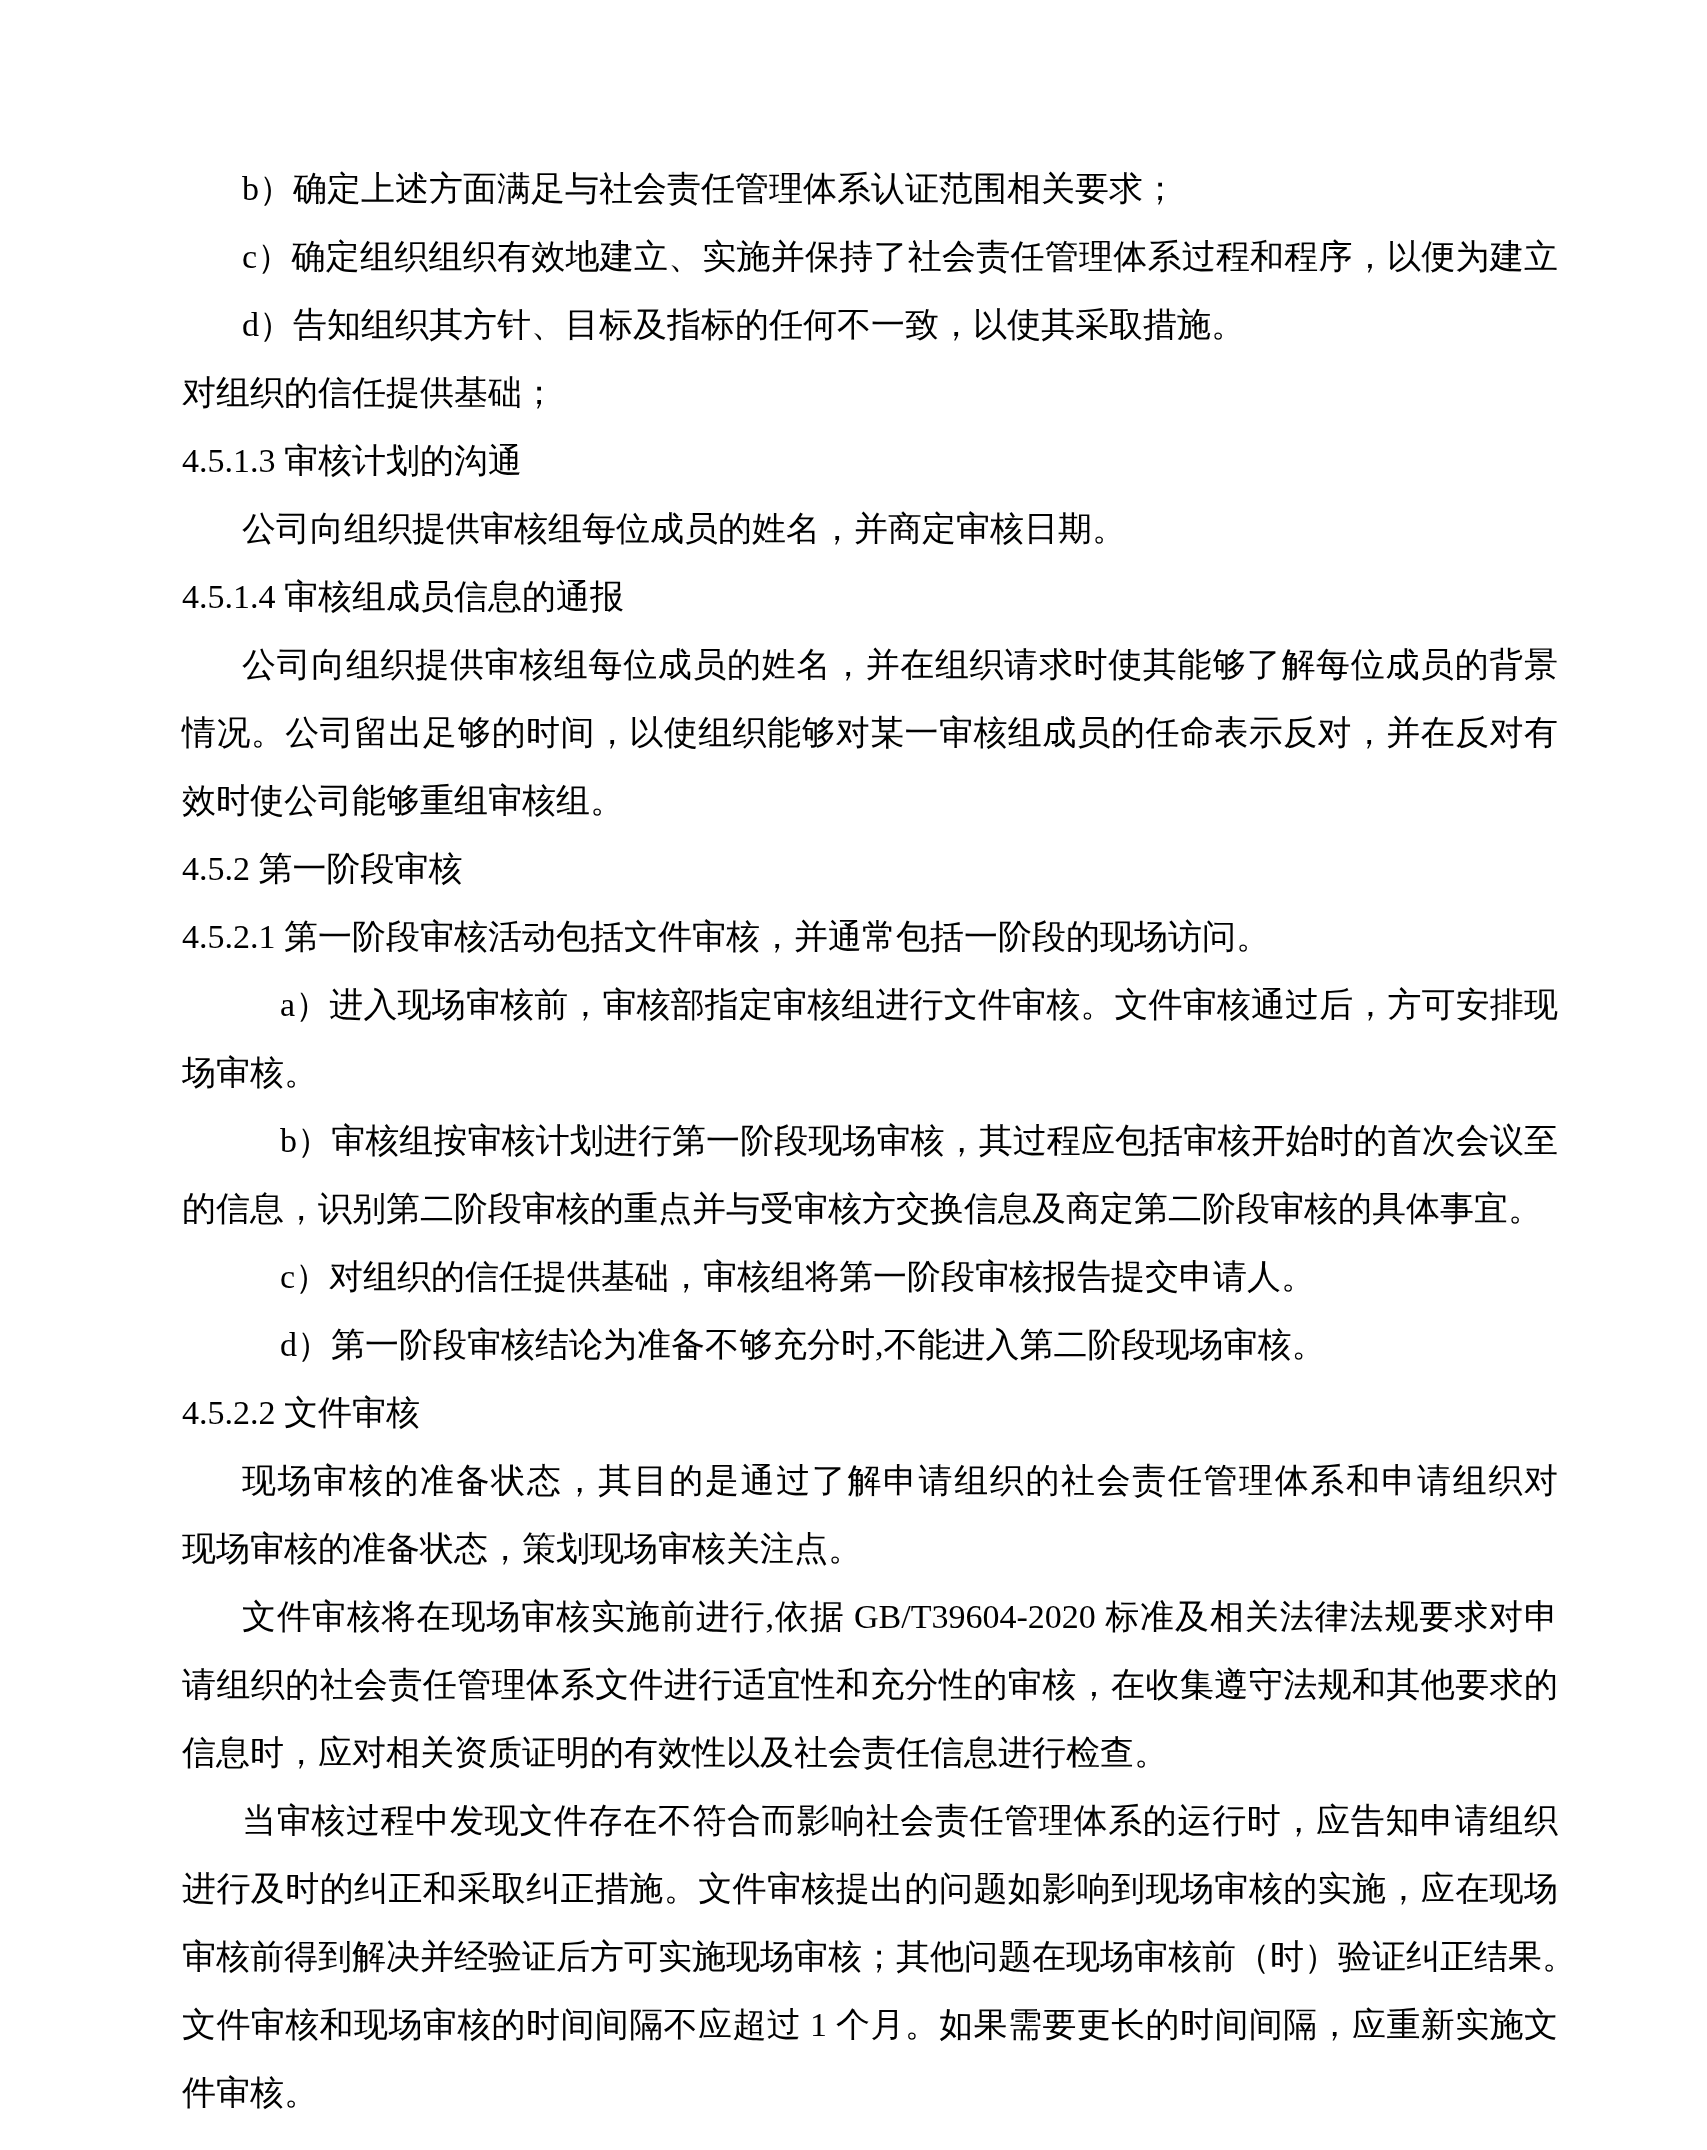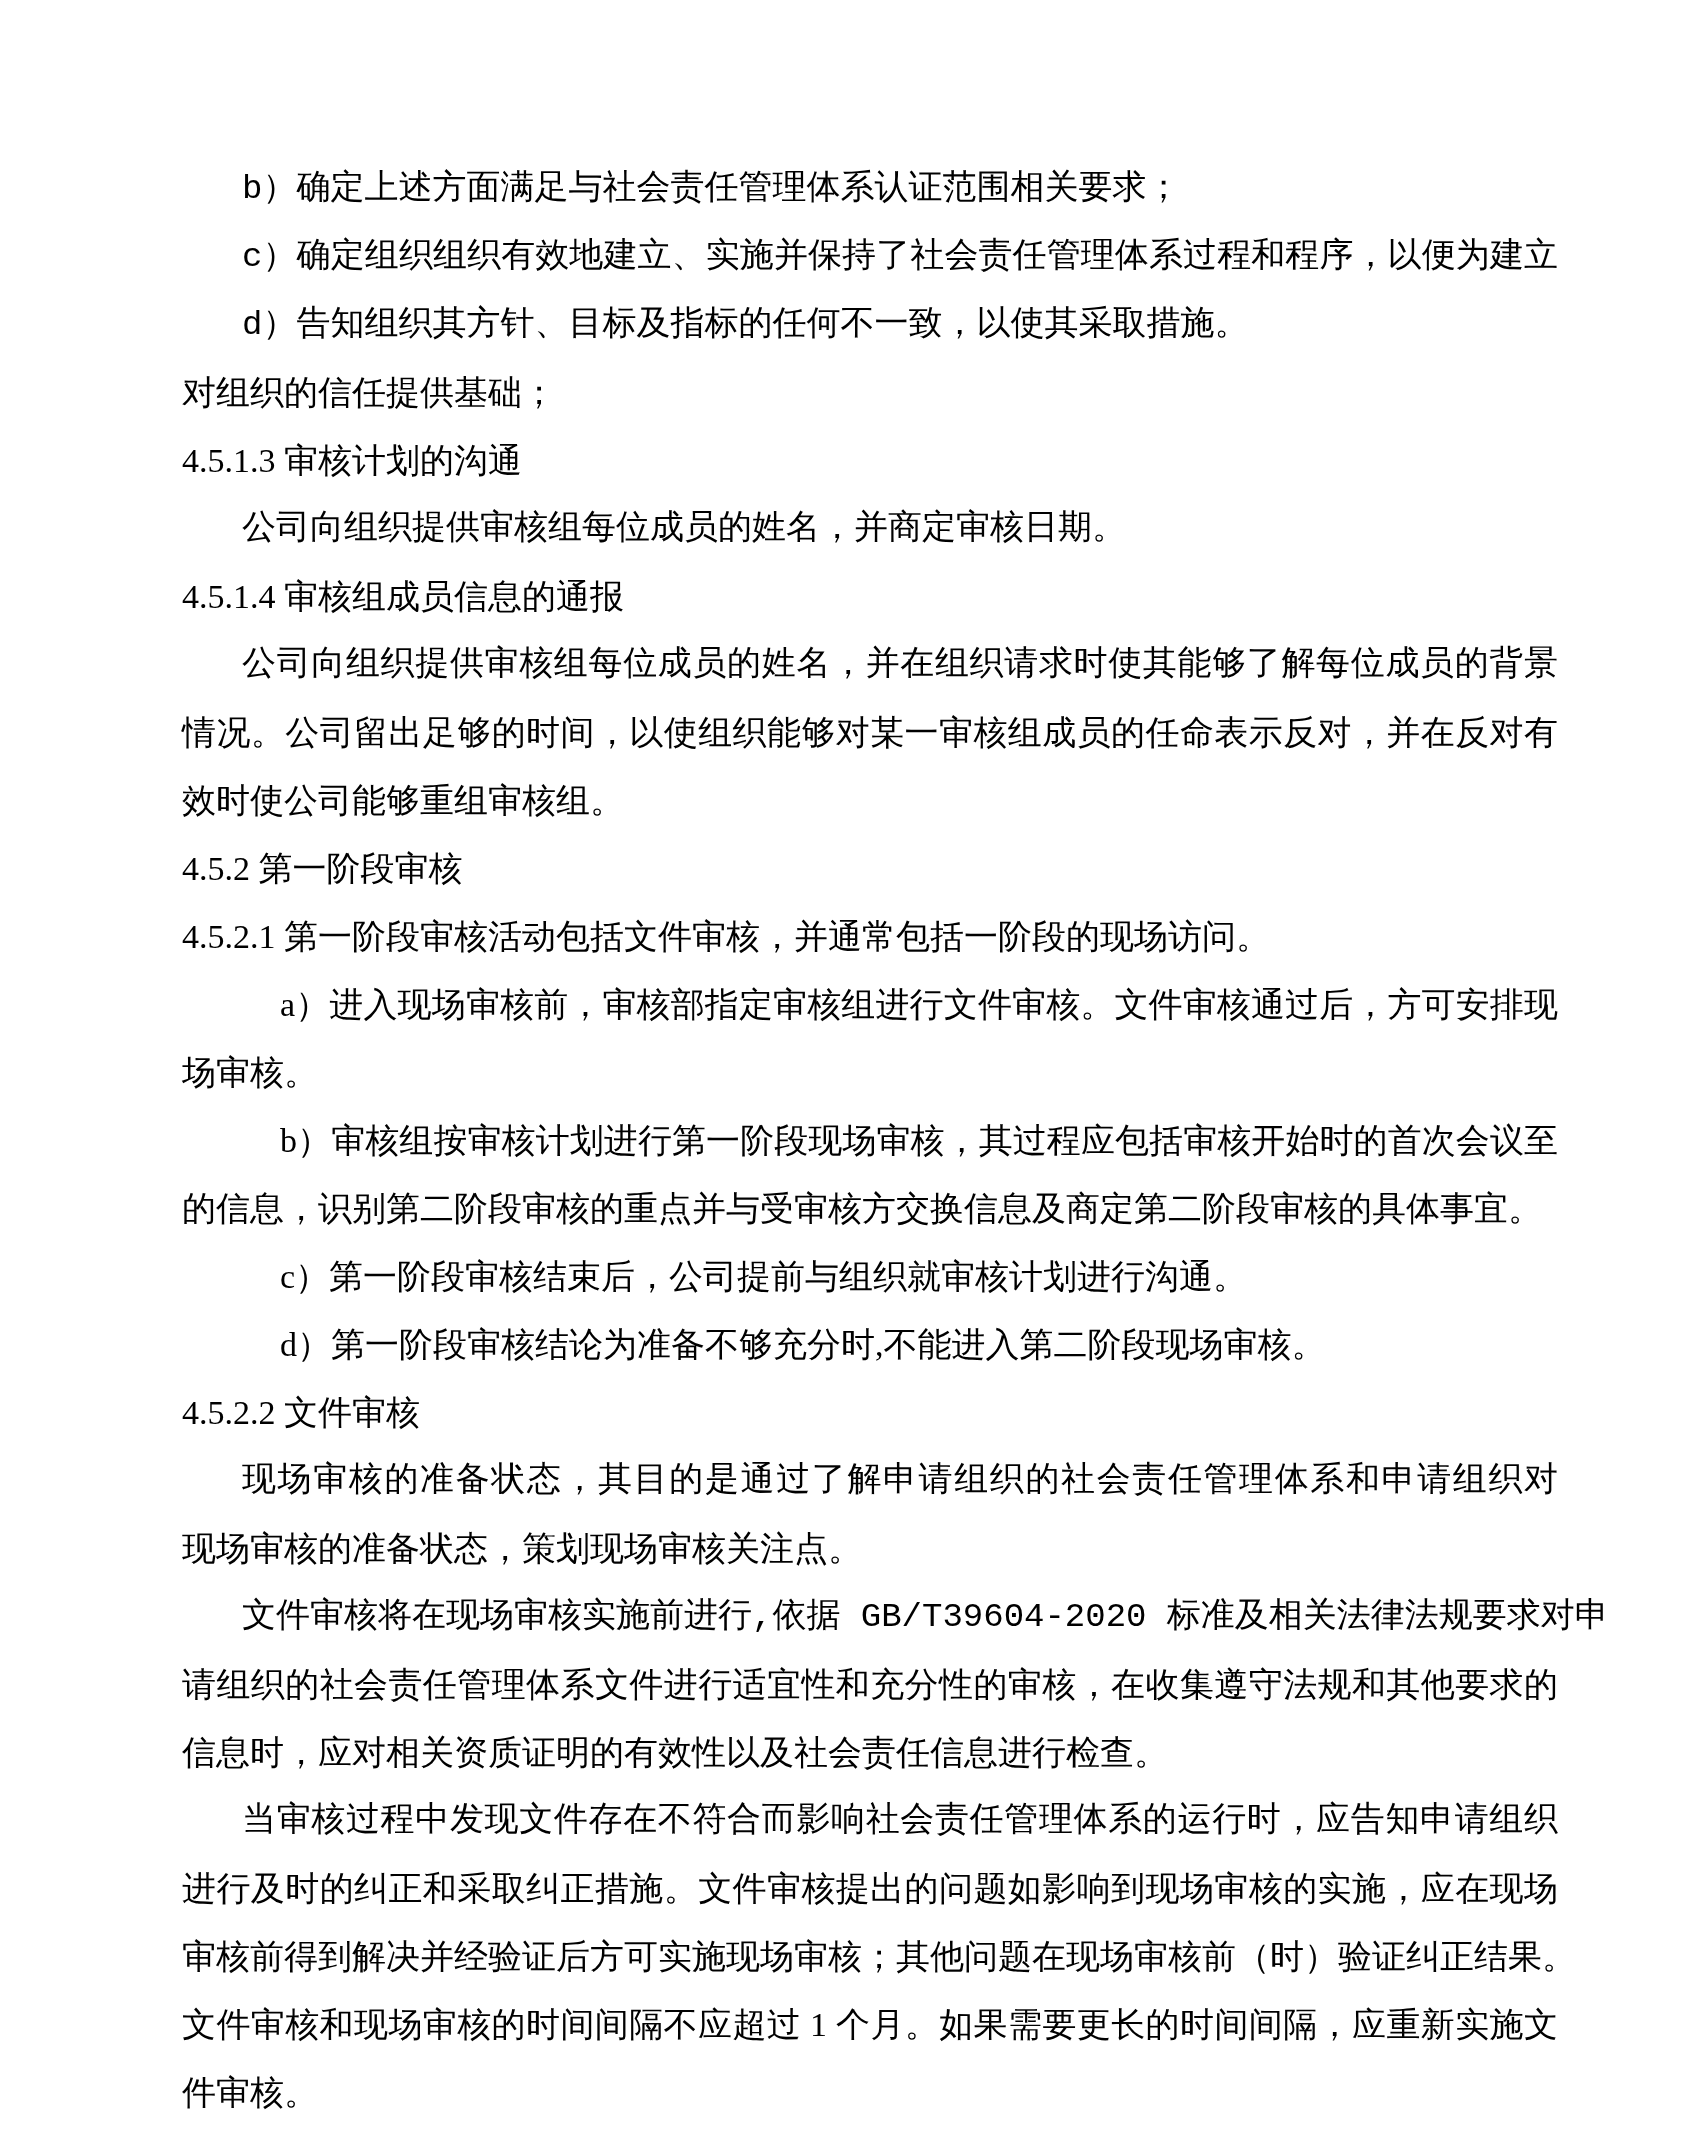--- a/index.html
+++ b/index.html
@@ -34,21 +34,21 @@
     height: 68px;
     line-height: 68px;
     white-space: nowrap;
     text-align: left;
   }
   .ln.j {
     text-align: justify;
     text-align-last: justify;
     text-justify: inter-character;
   }
-  .ln.ind1 { padding-left: 60px; font-family: Liberation Mono, monospace; }
+  .ln.ind1 { padding-left: 60px; }
   .ln.ind2 { padding-left: 98px; }
 </style>
 </head>
 <body>
 
 <div class="page">
   <div class="doc-body">
       <div class="ln ind1">b）确定上述方面满足与社会责任管理体系认证范围相关要求；</div>
       <div class="ln j ind1">c）确定组织组织有效地建立、实施并保持了社会责任管理体系过程和程序，以便为建立</div>
       <div class="ln ind1">d）告知组织其方针、目标及指标的任何不一致，以使其采取措施。</div>
@@ -58,21 +58,21 @@
       <div class="ln">4.5.1.4 审核组成员信息的通报</div>
       <div class="ln j ind1">公司向组织提供审核组每位成员的姓名，并在组织请求时使其能够了解每位成员的背景</div>
       <div class="ln j">情况。公司留出足够的时间，以使组织能够对某一审核组成员的任命表示反对，并在反对有</div>
       <div class="ln">效时使公司能够重组审核组。</div>
       <div class="ln">4.5.2 第一阶段审核</div>
       <div class="ln">4.5.2.1 第一阶段审核活动包括文件审核，并通常包括一阶段的现场访问。</div>
       <div class="ln j ind2">a）进入现场审核前，审核部指定审核组进行文件审核。文件审核通过后，方可安排现</div>
       <div class="ln">场审核。</div>
       <div class="ln j ind2">b）审核组按审核计划进行第一阶段现场审核，其过程应包括审核开始时的首次会议至</div>
       <div class="ln">的信息，识别第二阶段审核的重点并与受审核方交换信息及商定第二阶段审核的具体事宜。</div>
-      <div class="ln ind2">c）第一阶段审核结束后，公司提前与组织就审核计划进行沟通。</div>
+      <div class="ln ind2">c）对组织的信任提供基础，审核组将第一阶段审核报告提交申请人。</div>
       <div class="ln ind2">d）第一阶段审核结论为准备不够充分时,不能进入第二阶段现场审核。</div>
       <div class="ln">4.5.2.2 文件审核</div>
       <div class="ln j ind1">现场审核的准备状态，其目的是通过了解申请组织的社会责任管理体系和申请组织对</div>
       <div class="ln">现场审核的准备状态，策划现场审核关注点。</div>
       <div class="ln j ind1">文件审核将在现场审核实施前进行,依据 GB/T39604-2020 标准及相关法律法规要求对申</div>
       <div class="ln j">请组织的社会责任管理体系文件进行适宜性和充分性的审核，在收集遵守法规和其他要求的</div>
       <div class="ln">信息时，应对相关资质证明的有效性以及社会责任信息进行检查。</div>
       <div class="ln j ind1">当审核过程中发现文件存在不符合而影响社会责任管理体系的运行时，应告知申请组织</div>
       <div class="ln j">进行及时的纠正和采取纠正措施。文件审核提出的问题如影响到现场审核的实施，应在现场</div>
       <div class="ln j">审核前得到解决并经验证后方可实施现场审核；其他问题在现场审核前（时）验证纠正结果。</div>

